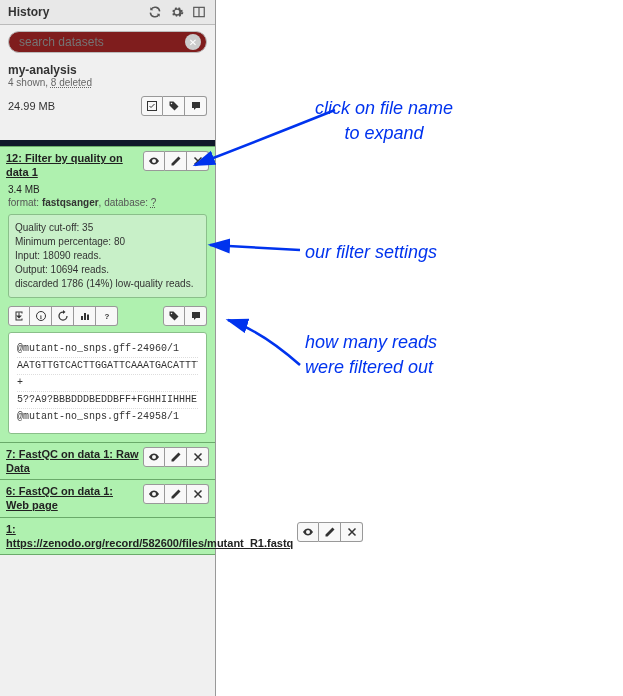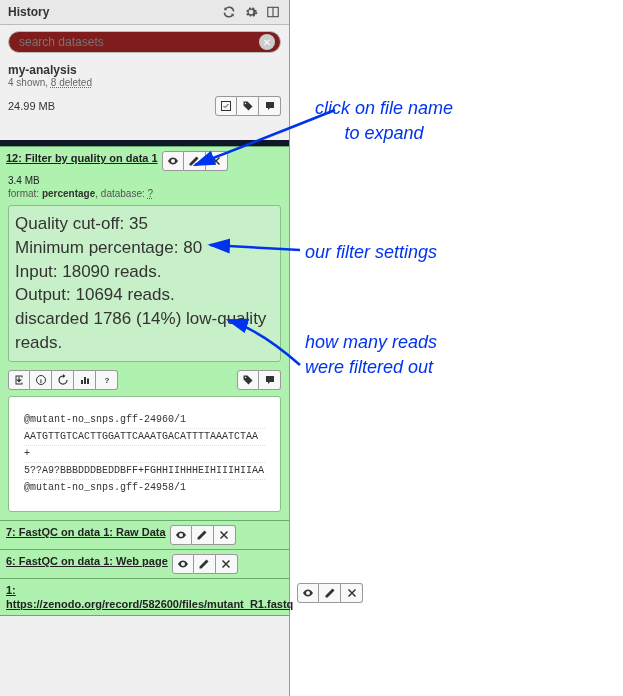--- a/index.html
+++ b/index.html
@@ -5,21 +5,21 @@
 * { box-sizing: border-box; margin: 0; padding: 0; }
 body {
   font-family: "Lucida Grande", "Helvetica Neue", Arial, sans-serif;
   font-size: 12px;
   background: #fff;
   width: 623px;
   height: 696px;
   position: relative;
 }
 .history-panel {
-  width: 290px;
+  width: 216px;
   height: 696px;
   background: #f0f0f0;
   border-right: 1px solid #999;
   position: relative;
 }
 .history-header {
   background: #e8e8e8;
   border-bottom: 1px solid #bbb;
   padding: 4px 8px;
   display: flex;
@@ -157,38 +157,38 @@
   color: #555;
   margin-bottom: 6px;
 }
 .ds-format .val { font-weight: bold; color: #333; }
 .ds-format .db { text-decoration: underline dotted; cursor: pointer; }
 .info-box {
   border: 1px solid #8abf8a;
   border-radius: 3px;
   background: #c8f0c8;
   padding: 6px;
-  font-size: 17px;
+  font-size: 10px;
   color: #333;
   line-height: 1.4;
   margin-bottom: 8px;
 }
 .btn-row {
   display: flex;
   justify-content: space-between;
   margin-bottom: 6px;
 }
 .btn-group {
   display: flex;
 }
 .peek-box {
   border: 1px solid #8abf8a;
   border-radius: 3px;
   background: #fff;
-  padding: 15px;
+  padding: 8px;
   font-family: "Courier New", monospace;
   font-size: 10px;
   color: #333;
   overflow: hidden;
   white-space: nowrap;
   line-height: 1.6;
 }
 .peek-box div {
   border-bottom: 1px dotted #ddd;
   overflow: hidden;
@@ -292,21 +292,21 @@
             <svg width="12" height="12" viewBox="0 0 24 24">
               <path stroke="#333" stroke-width="3" d="M5 5l14 14M19 5L5 19"></path>
             </svg>
           </span>
       </div>
     </div>
     <div class="dataset-body">
       <div class="ds-size">3.4 MB</div>
       <div class="ds-format">
         <span>format:</span>
-        <span class="val">percentage</span><span>, database:</span>
+        <span class="val">fastqsanger</span><span>, database:</span>
         <span class="db">?</span>
       </div>
       <div class="info-box">
         <div>Quality cut-off: 35</div>
         <div>Minimum percentage: 80</div>
         <div>Input: 18090 reads.</div>
         <div>Output: 10694 reads.</div>
         <div>discarded 1786 (14%) low-quality reads.</div>
       </div>
       <div class="btn-row">

